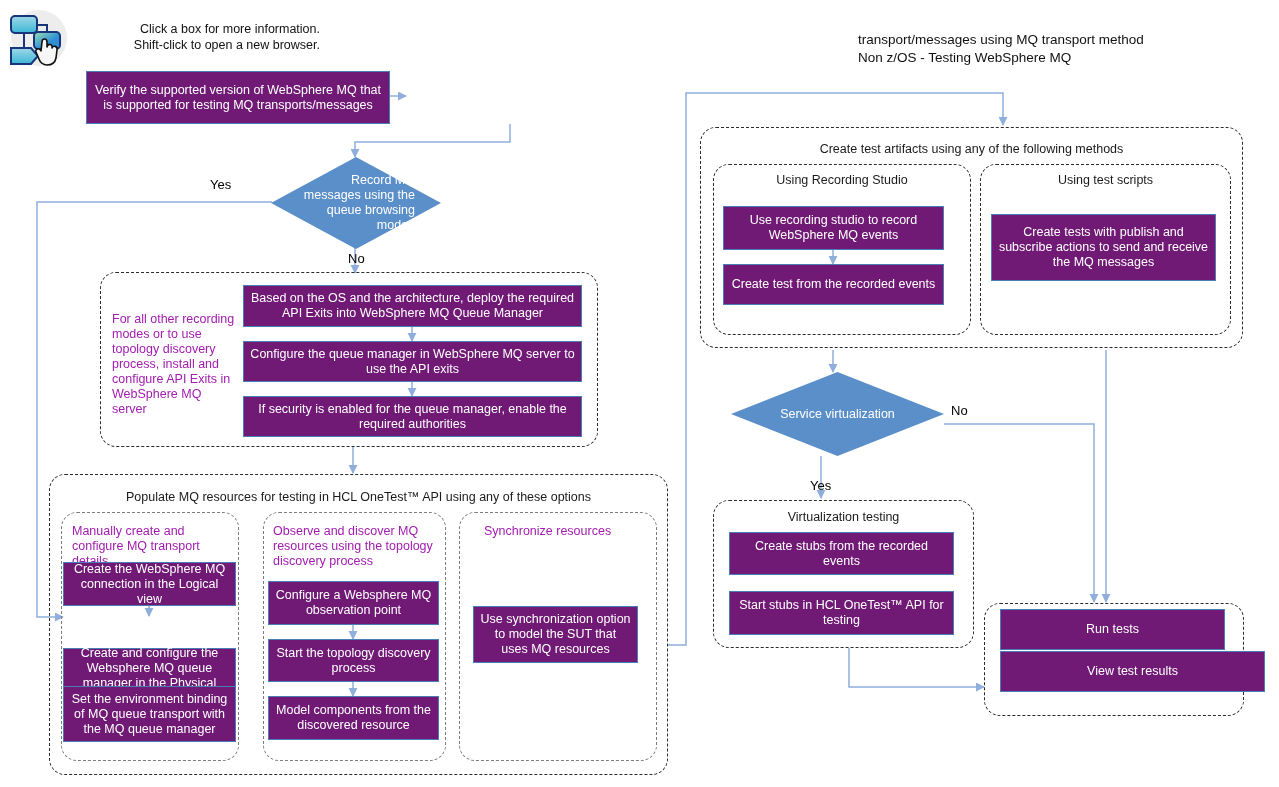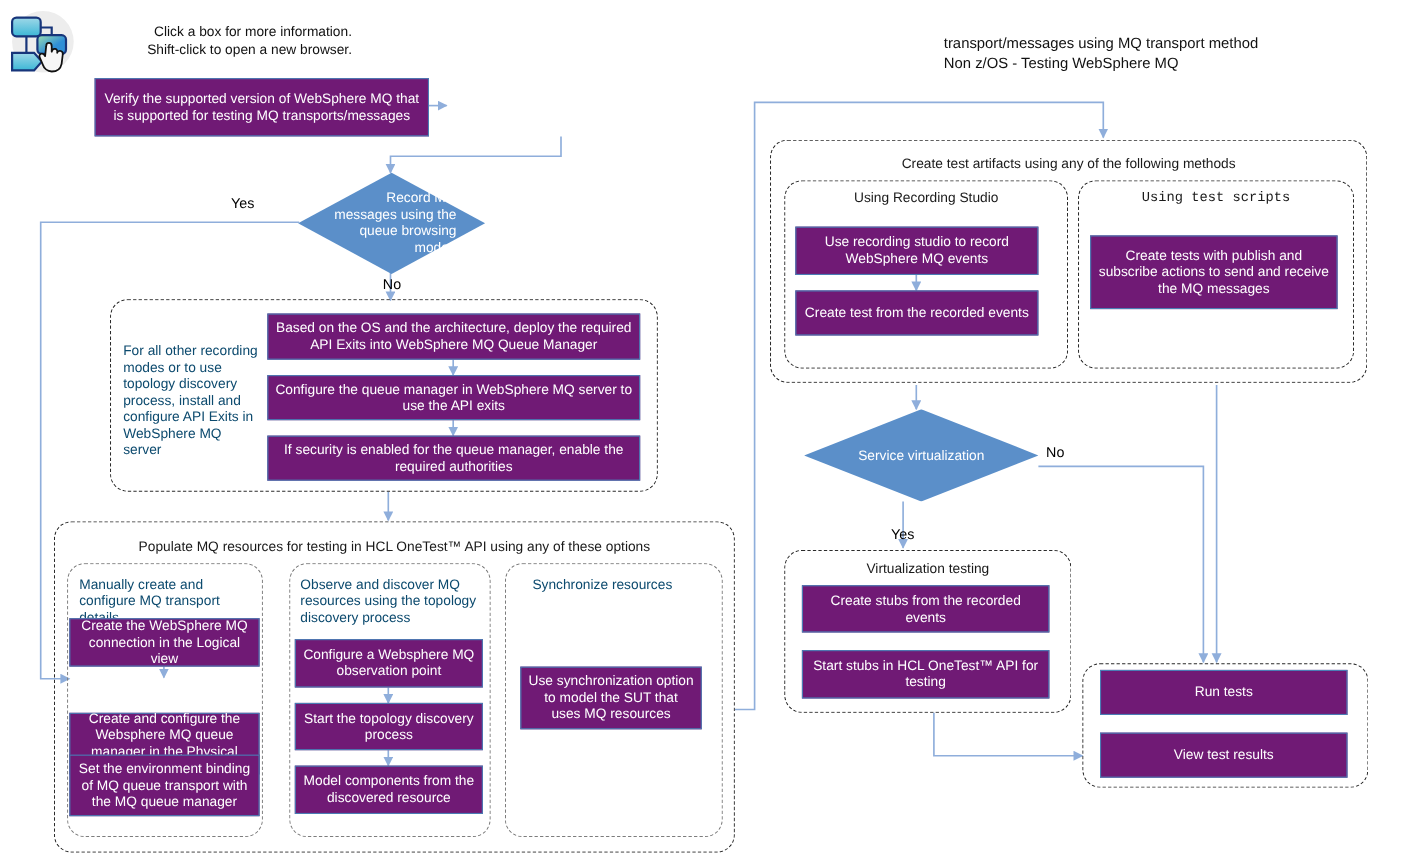--- a/index.html
+++ b/index.html
@@ -9,21 +9,21 @@
   #canvas{position:absolute;left:0;top:0;width:1279px;height:787px;}
   #svg-layer{position:absolute;left:0;top:0;width:1279px;height:787px;pointer-events:none;}
 
   .node{position:absolute;box-sizing:border-box;background:#701a75;color:#ffffff;
         border:1px solid #4a7db5;display:flex;align-items:center;justify-content:center;
         text-align:center;font-size:12.5px;line-height:15px;padding:3px 6px;}
   .group{position:absolute;box-sizing:border-box;border:1.6px dashed #2b2b2b;border-radius:16px;}
   .group.thin{border:1.2px dashed #7d7d7d;}
   .group-title{position:absolute;left:0;right:0;text-align:center;color:#1a1a1a;
                font-size:12.5px;line-height:15px;}
-  .group-label{position:absolute;color:#0c4a6e;font-size:12.5px;line-height:15px;text-align:left;}
+  .group-label{position:absolute;color:#a21caf;font-size:12.5px;line-height:15px;text-align:left;}
   .diamond{position:absolute;}
   .diamond .dlabel{position:absolute;left:0;right:0;top:0;bottom:0;display:flex;
                    align-items:center;justify-content:center;text-align:right;
                    color:#ffffff;font-size:12.5px;line-height:15px;}
   .edge-label{position:absolute;color:#000000;font-size:13px;line-height:15px;}
   .title{position:absolute;color:#111111;font-size:13.5px;line-height:18px;text-align:left;}
   .hint{position:absolute;color:#111111;font-size:12.5px;line-height:16px;text-align:right;}
   .legend-icon{position:absolute;left:6px;top:8px;width:62px;height:60px;}
 </style>
 </head>
@@ -145,34 +145,34 @@
 
   <div class="group" style="left:700px;top:127px;width:543px;height:221px;"></div>
   <div class="group-title" style="left:700px;top:142px;width:543px;">Create test artifacts using any of the following methods</div>
 
   <div class="group" style="left:713px;top:164px;width:258px;height:171px;"></div>
   <div class="group-title" style="left:713px;top:173px;width:258px;">Using Recording Studio</div>
   <div class="node" style="left:723px;top:206px;width:221px;height:44px;">Use recording studio to record WebSphere MQ events</div>
   <div class="node" style="left:723px;top:264px;width:221px;height:41px;">Create test from the recorded events</div>
 
   <div class="group" style="left:980px;top:164px;width:251px;height:171px;"></div>
-  <div class="group-title" style="left:980px;top:173px;width:251px;font-family:Liberation Mono, monospace;">Using test scripts</div>
+  <div class="group-title" style="left:980px;top:173px;width:251px;">Using test scripts</div>
   <div class="node" style="left:991px;top:214px;width:225px;height:67px;">Create tests with publish and subscribe actions to send and receive the MQ messages</div>
 
   <div class="diamond" style="left:731px;top:372px;width:213px;height:84px;">
     <svg width="213" height="84" viewBox="0 0 213 84" style="position:absolute;left:0;top:0;">
       <polygon points="106.5,0 213,42 106.5,84 0,42" fill="#5b8fc9"></polygon>
     </svg>
     <div class="dlabel" style="padding:0 42px;">Service virtualization</div>
   </div>
   <div class="edge-label" style="left:951px;top:403px;">No</div>
   <div class="edge-label" style="left:810px;top:478px;">Yes</div>
 
   <div class="group" style="left:713px;top:500px;width:261px;height:148px;"></div>
   <div class="group-title" style="left:713px;top:510px;width:261px;">Virtualization testing</div>
   <div class="node" style="left:729px;top:532px;width:225px;height:43px;">Create stubs from the recorded events</div>
   <div class="node" style="left:729px;top:591px;width:225px;height:44px;">Start stubs in HCL OneTest™ API for testing</div>
 
   <div class="group" style="left:984px;top:603px;width:260px;height:113px;"></div>
   <div class="node" style="left:1000px;top:609px;width:225px;height:41px;">Run tests</div>
-  <div class="node" style="left:1000px;top:666px;width:225px;height:41px;">View test results</div>
+  <div class="node" style="left:1000px;top:651px;width:265px;height:41px;">View test results</div>
 
 </div>
 
 </body></html>

